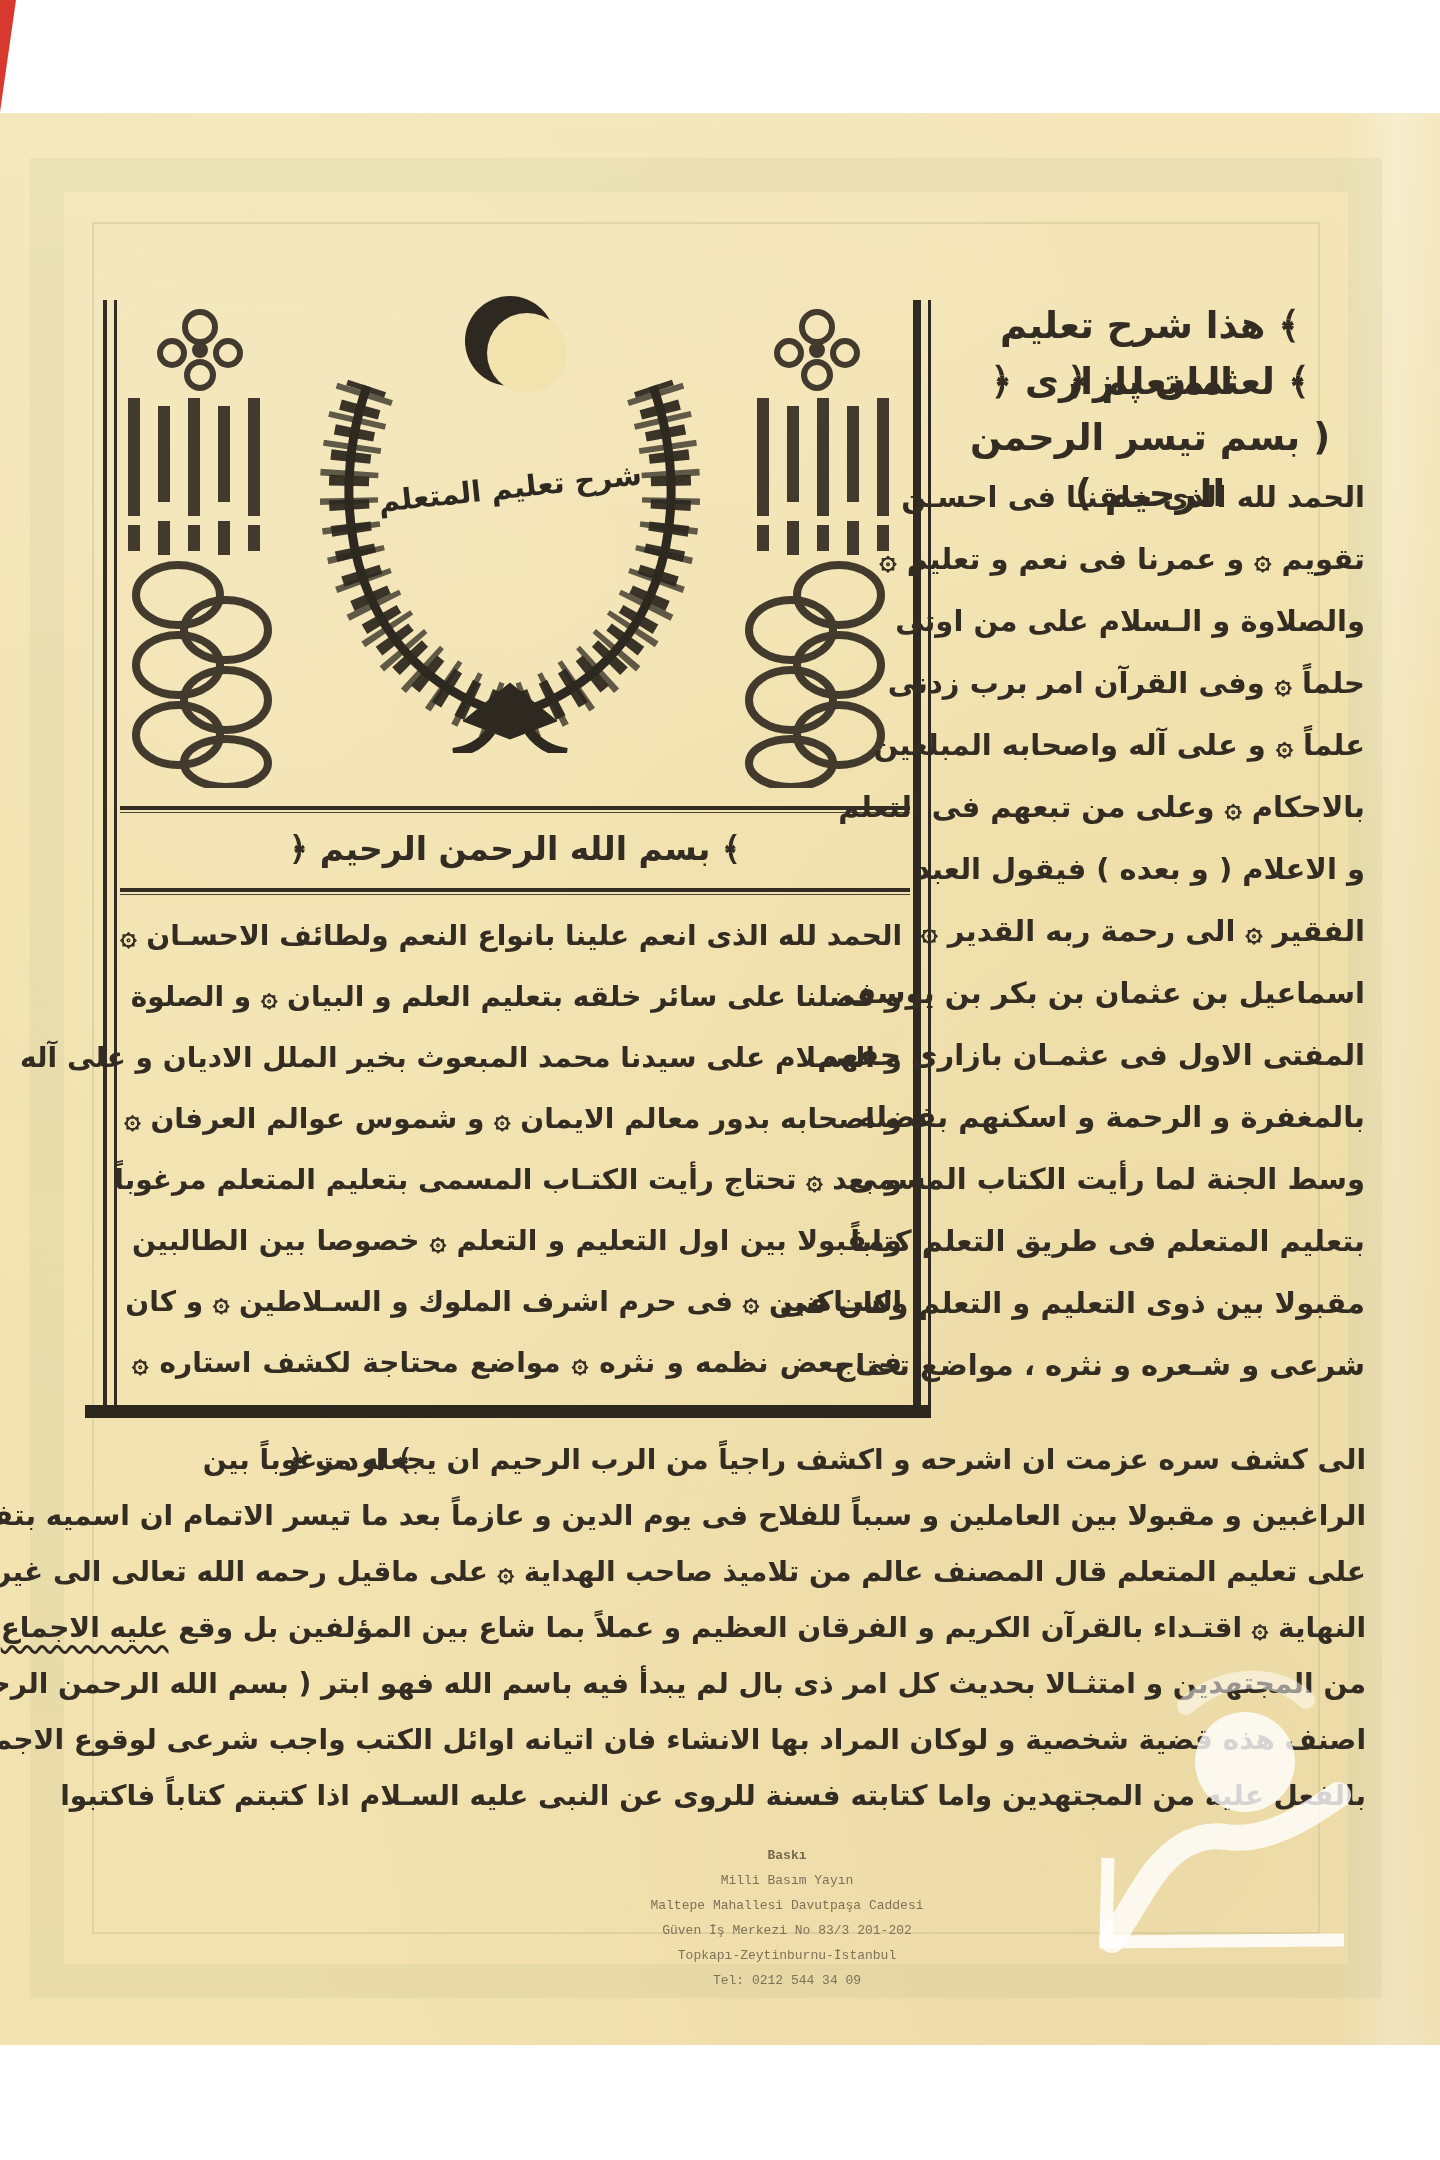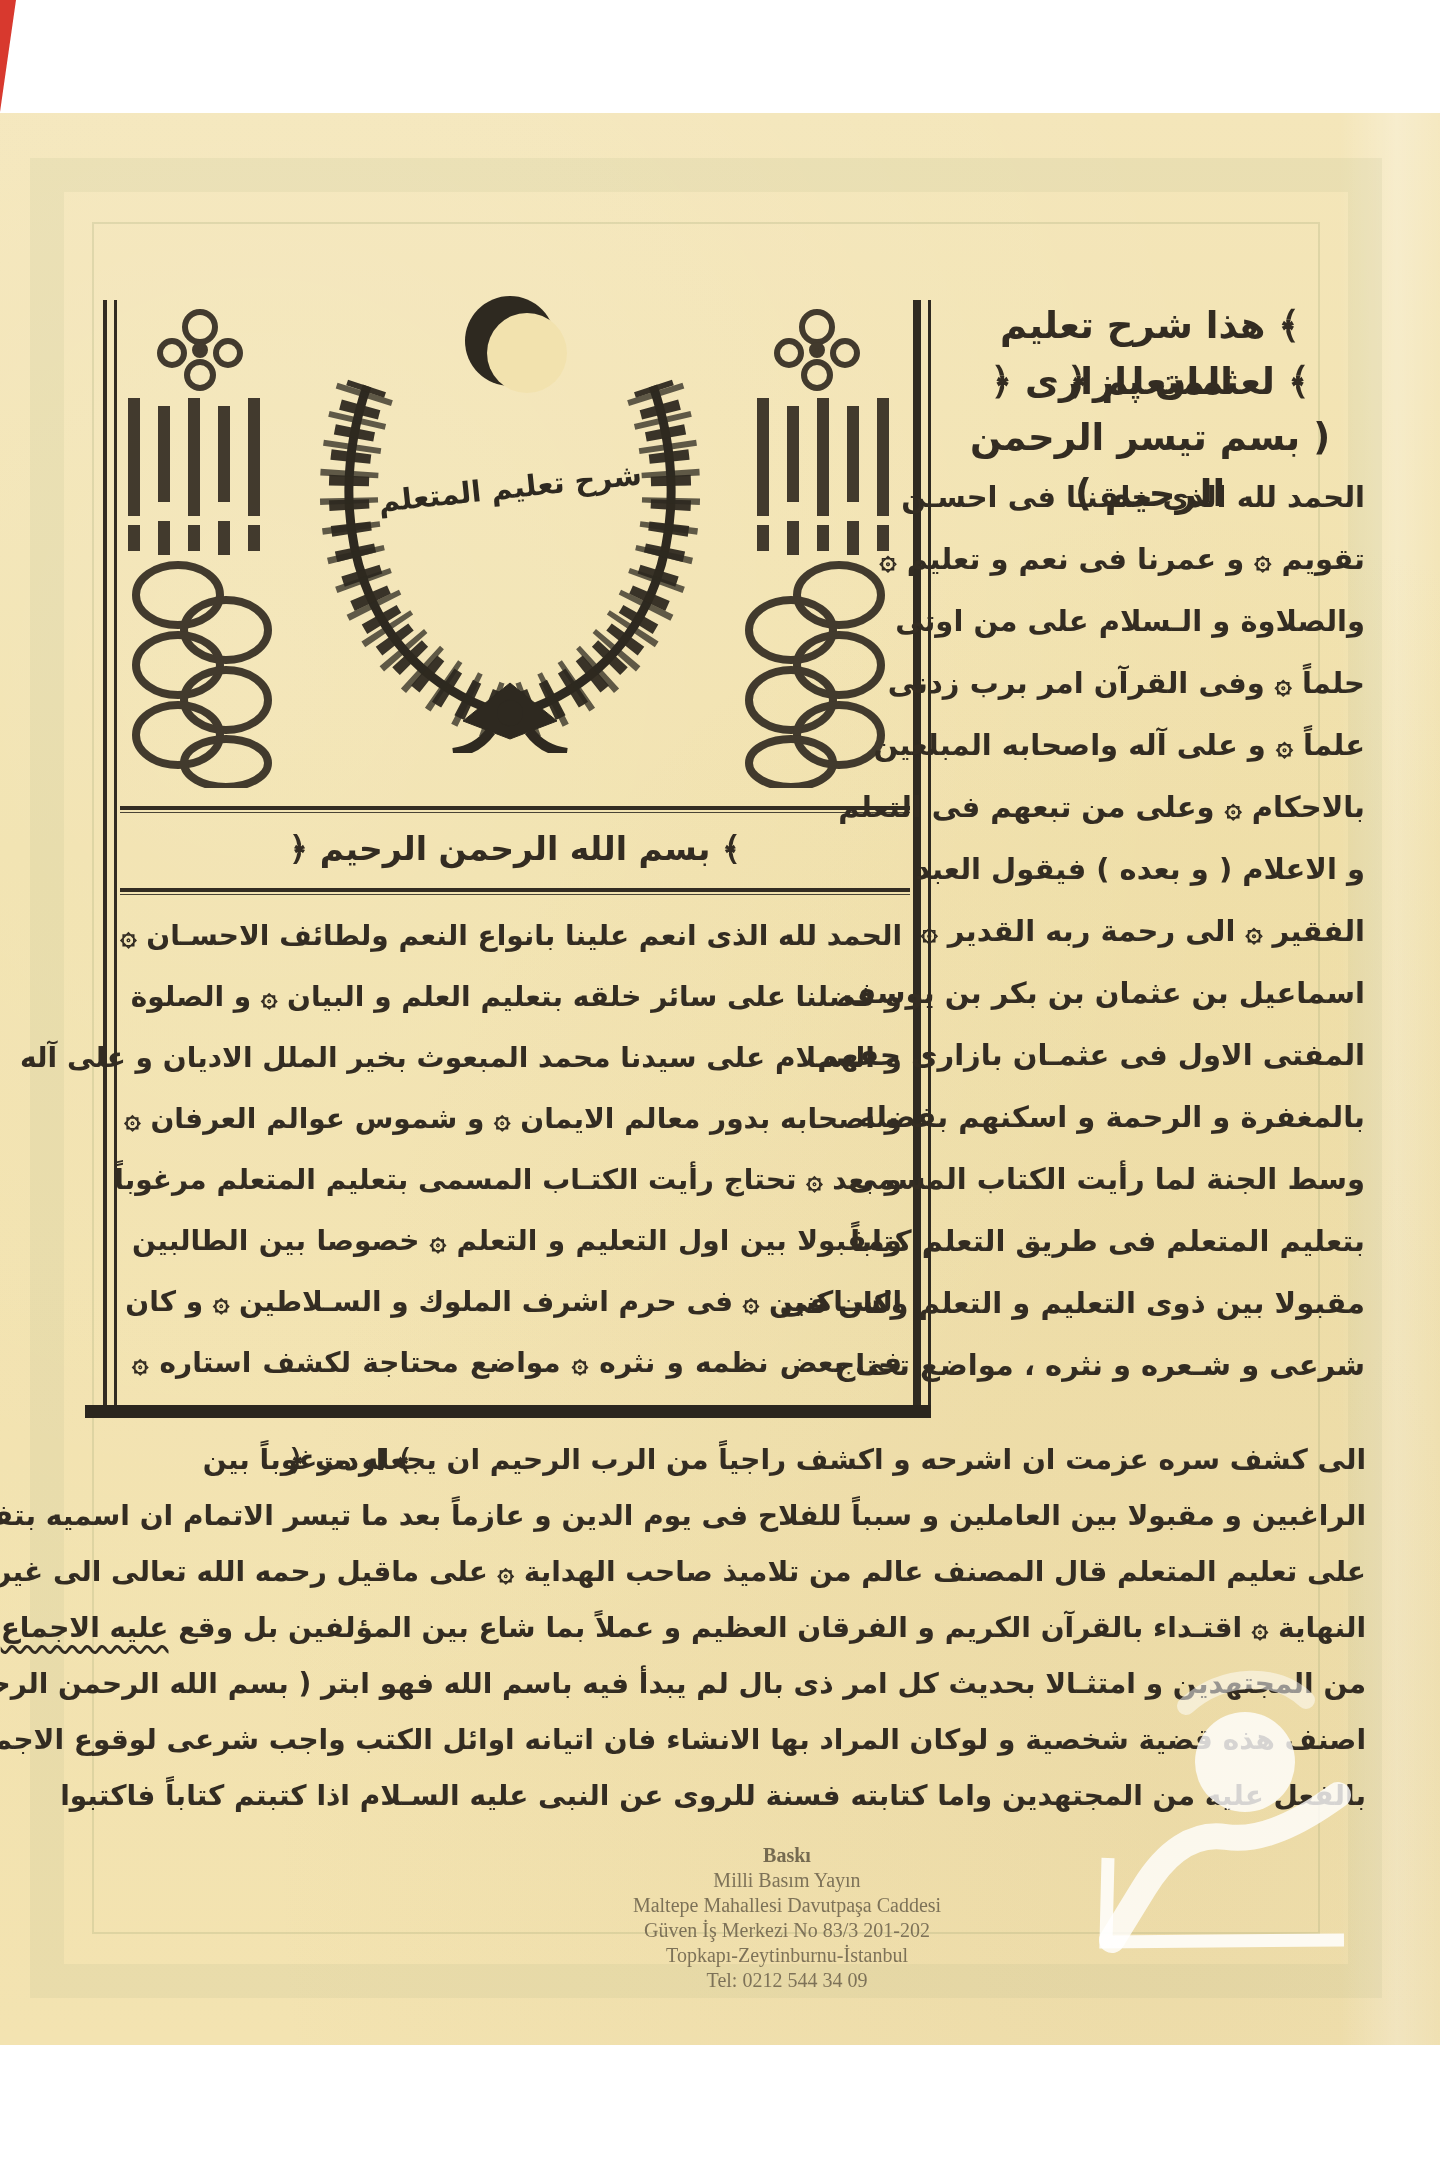--- a/index.html
+++ b/index.html
@@ -49,21 +49,21 @@
   
   .emblem{position:absolute;left:295px;top:283px;width:430px;height:470px;}
   .emblem svg{position:absolute;left:0;top:0;}
   .emblem-title{position:absolute;left:0;top:188px;width:100%;text-align:center;
       font-size:29px;font-weight:bold;transform:rotate(-6deg);direction:rtl;color:#2e2920;}
   .orn-col{position:absolute;width:168px;height:485px;}
   .orn-left{left:116px;top:303px;}
   .orn-right{left:733px;top:303px;transform:scaleX(-1);}
   
   .publisher{position:absolute;left:487px;top:1843px;width:600px;text-align:center;
-      font-family:Liberation Serif, serif;color:#7d7258;font-size:20px;line-height:25px;}
+      font-family:Liberation Mono, monospace;color:#7d7258;font-size:13px;line-height:25px;}
   .publisher .b{font-weight:bold;color:#756a50;}
   
   .wm{position:absolute;left:0;top:0;width:1440px;height:2160px;pointer-events:none;}
 </style>
 </head>
 <body>
 
 <div class="paper"></div>
 <div class="bg-band"></div>
 <div class="bg-line"></div>

